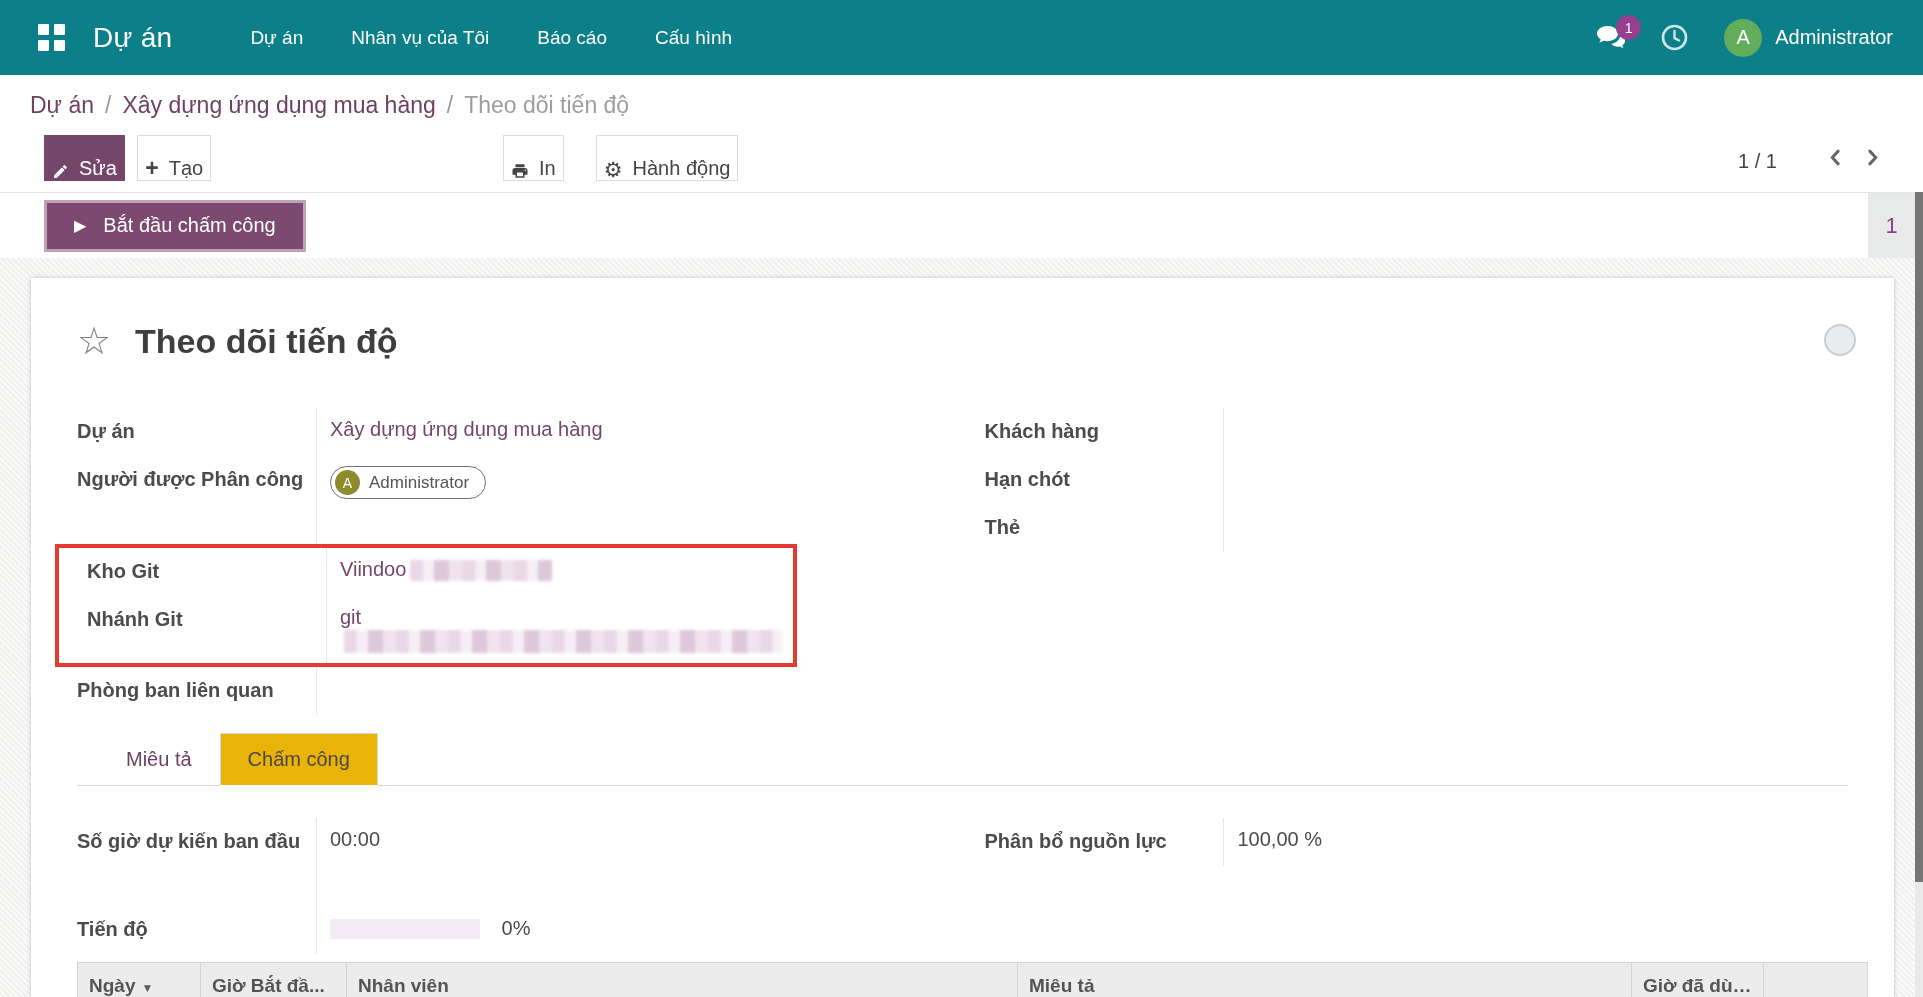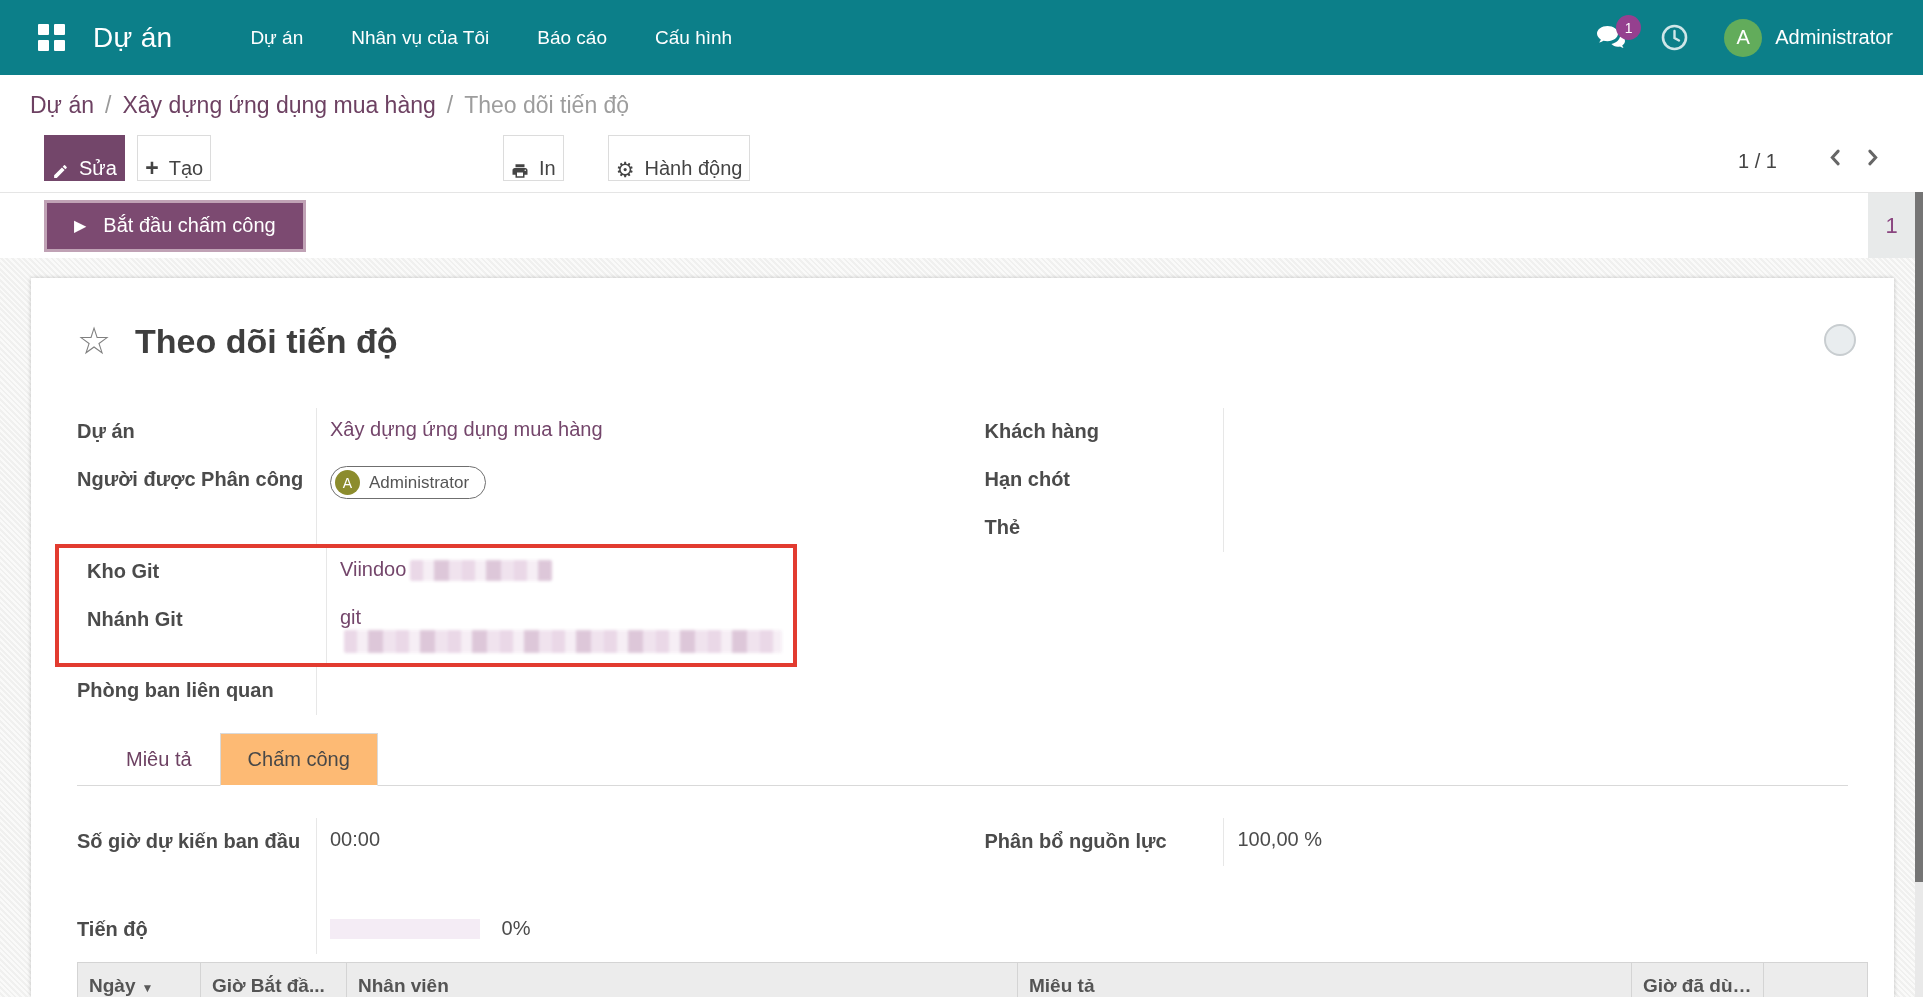--- a/index.html
+++ b/index.html
@@ -43,21 +43,21 @@
 
   
   .controls-row { height:57px; position:relative; padding-left:44px; }
   .btn {
     height:46px; font-size:20px; padding:0 7px; background:#fff;
     border:1px solid #dcdcdc; color:#444; display:inline-flex; align-items:flex-end;
     gap:10px; cursor:pointer; font-family:inherit; vertical-align:top;
   }
   .btn.primary { background:#73466a; border-color:#73466a; color:#fff; }
   .btn + .btn { margin-left:8px; }
-  .mid-buttons { position:absolute; left:503px; top:0; display:flex; gap:36px; }
+  .mid-buttons { position:absolute; left:503px; top:0; display:flex; gap:24px; }
   .plus-glyph { font-weight:700; font-size:23px; line-height:1; margin-top:-2px; }
   .gear-glyph { font-size:21px; line-height:1; }
   .pager { position:absolute; right:32px; top:6px; display:flex; align-items:center; font-size:20px; color:#444; }
   .pager-value { margin-right:40px;margin-top:9px; }
   .pager-arrow { background:none; border:none; cursor:pointer; padding:4px 10px; display:flex; align-items:center; }
 
   
   .statusbar {
     height:66px; border-top:1px solid #e5e5e5; background:#fff;
     display:flex; align-items:center; padding-left:44px; position:relative;
@@ -129,21 +129,21 @@
   .blur-repo { width:142px; }
   .blur-branch { width:438px; height:23px; }
 
   
   .tabs { display:flex; border-bottom:1px solid #d9d9d9; margin-top:18px; padding-left:21px; }
   .tab {
     font-size:20px; padding:14px 27px; color:#6d4162; cursor:pointer; text-decoration:none;
     border:1px solid transparent; margin-bottom:-1px;
   }
   .tab.active {
-    color:#484848; background:#fdba74; border:1px solid #d9d9d9; border-bottom:1px solid #fff;
+    color:#484848; background:#eab308; border:1px solid #d9d9d9; border-bottom:1px solid #fff;
   }
 
   
   .tab-content { margin-top:32px; }
   .progress-track {
     width:150px; height:20px; background:#f4ecf5; display:inline-block;
     vertical-align:middle; margin-right:16px; position:relative; overflow:hidden;
   }
   .progress-fill { position:absolute; left:0; top:0; bottom:0; width:0%; background:#875a7b; }
   .pct-text { vertical-align:middle; }

